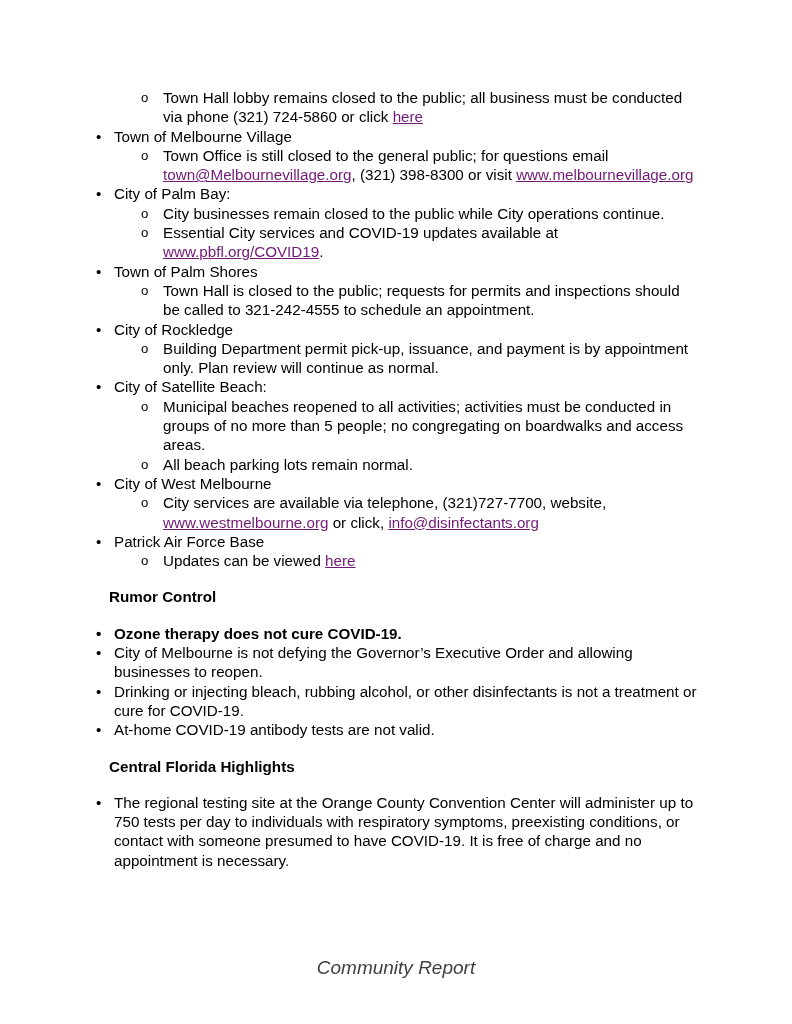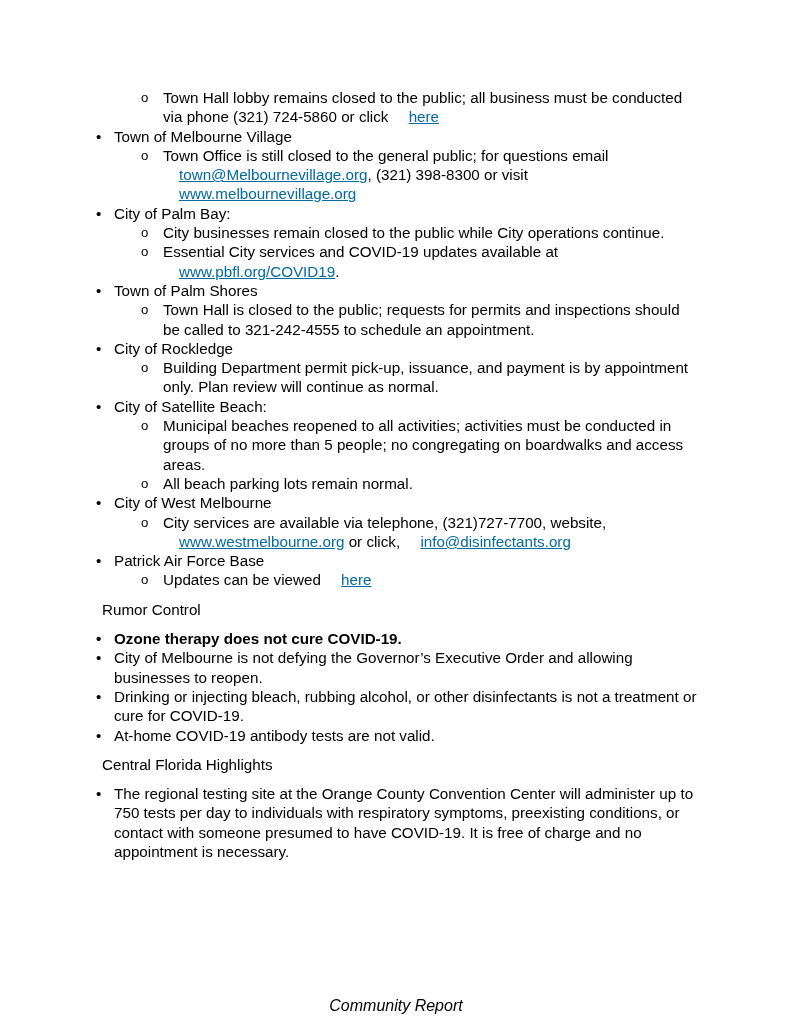--- a/index.html
+++ b/index.html
@@ -77,45 +77,43 @@
   }
 
   .bold {
     font-weight: bold;
   }
 
   
   .heading {
     font-size: 15.2px;
     line-height: 19.3px;
-    font-weight: normal;
-    color: #000000;
-    margin: 10px;
+    font-weight: bold;
+    color: #000000;
+    margin: 17px;
     padding: 0;
   }
 
   
   a.link, .link {
-    color: #0369a1;
+    color: #701a75;
     cursor: pointer;
-    margin-left: 16px;
   }
 
   
   .footer {
     position: absolute;
     left: 0;
     top: 957px;
     width: 792px;
     text-align: center;
-    font-size: 16px;
+    font-size: 19px;
     font-style: italic;
     font-family: "Liberation Sans", sans-serif;
-    color: #000000;
-    margin-top: 40px;
+    color: #404040;
   }
 </style>
 </head>
 <body>
 
 <div class="page">
 
   <div class="content">
     <div id="blocks-root">
         <div class="item l2">

